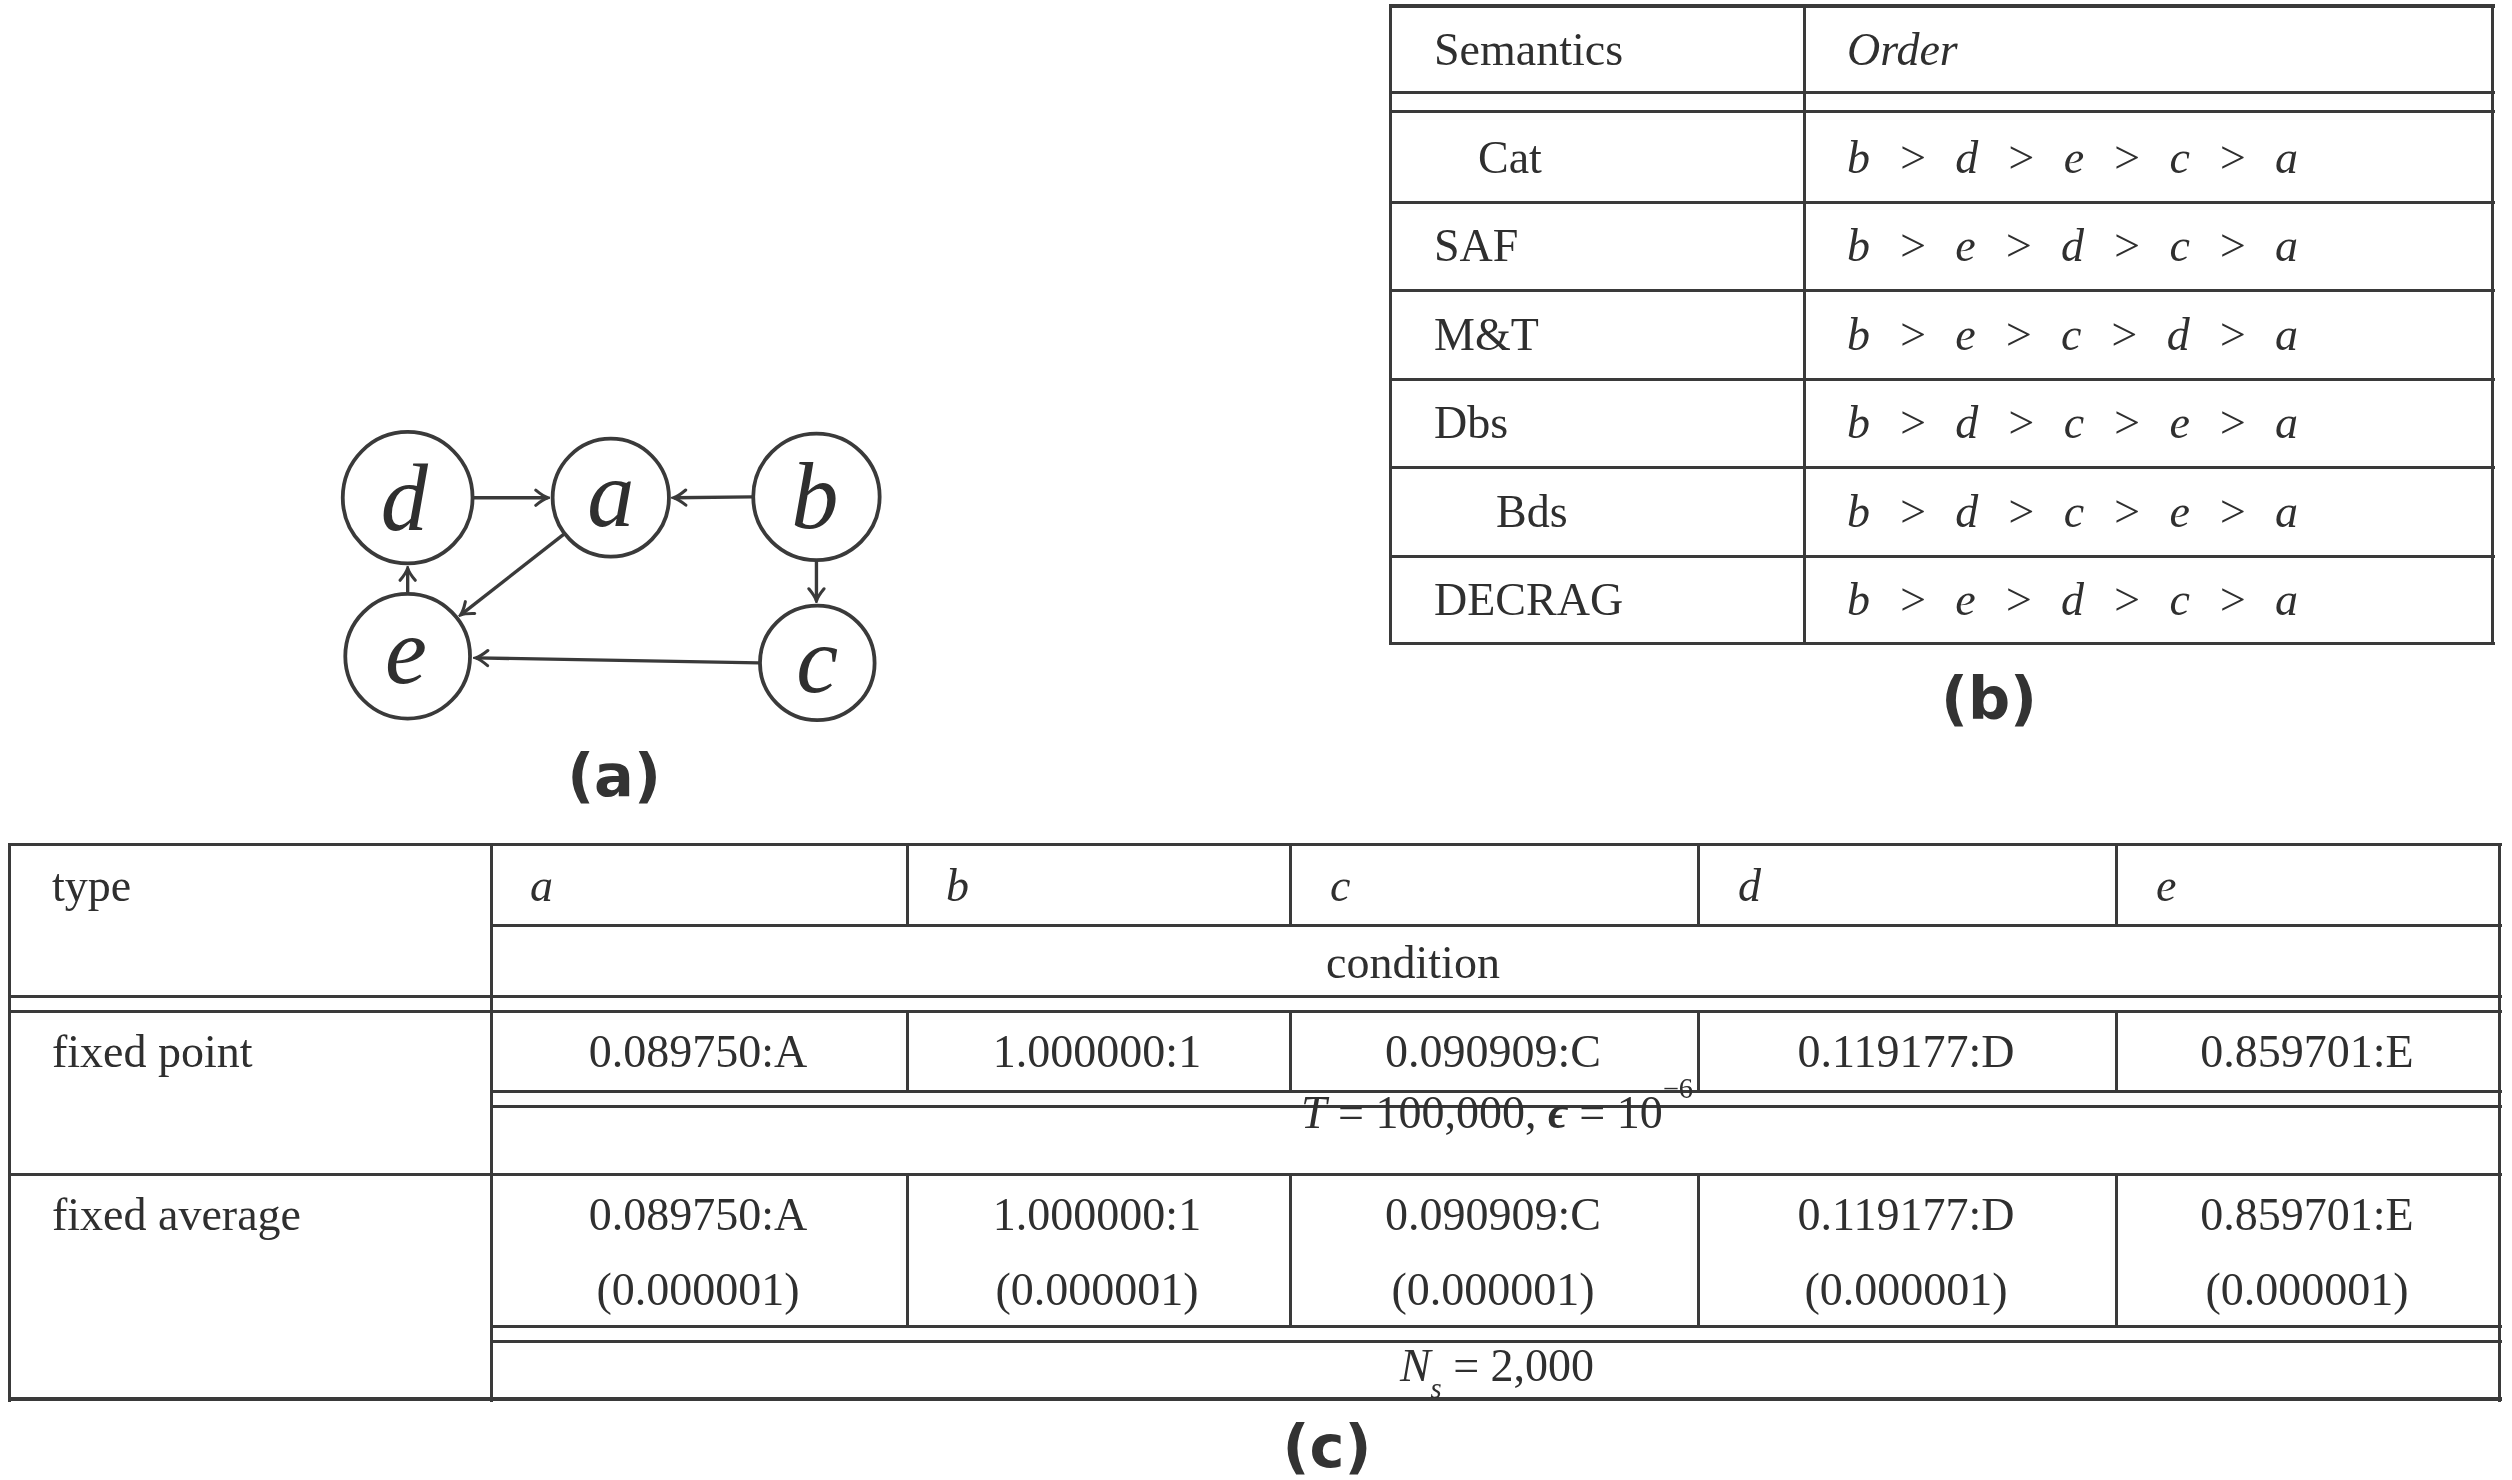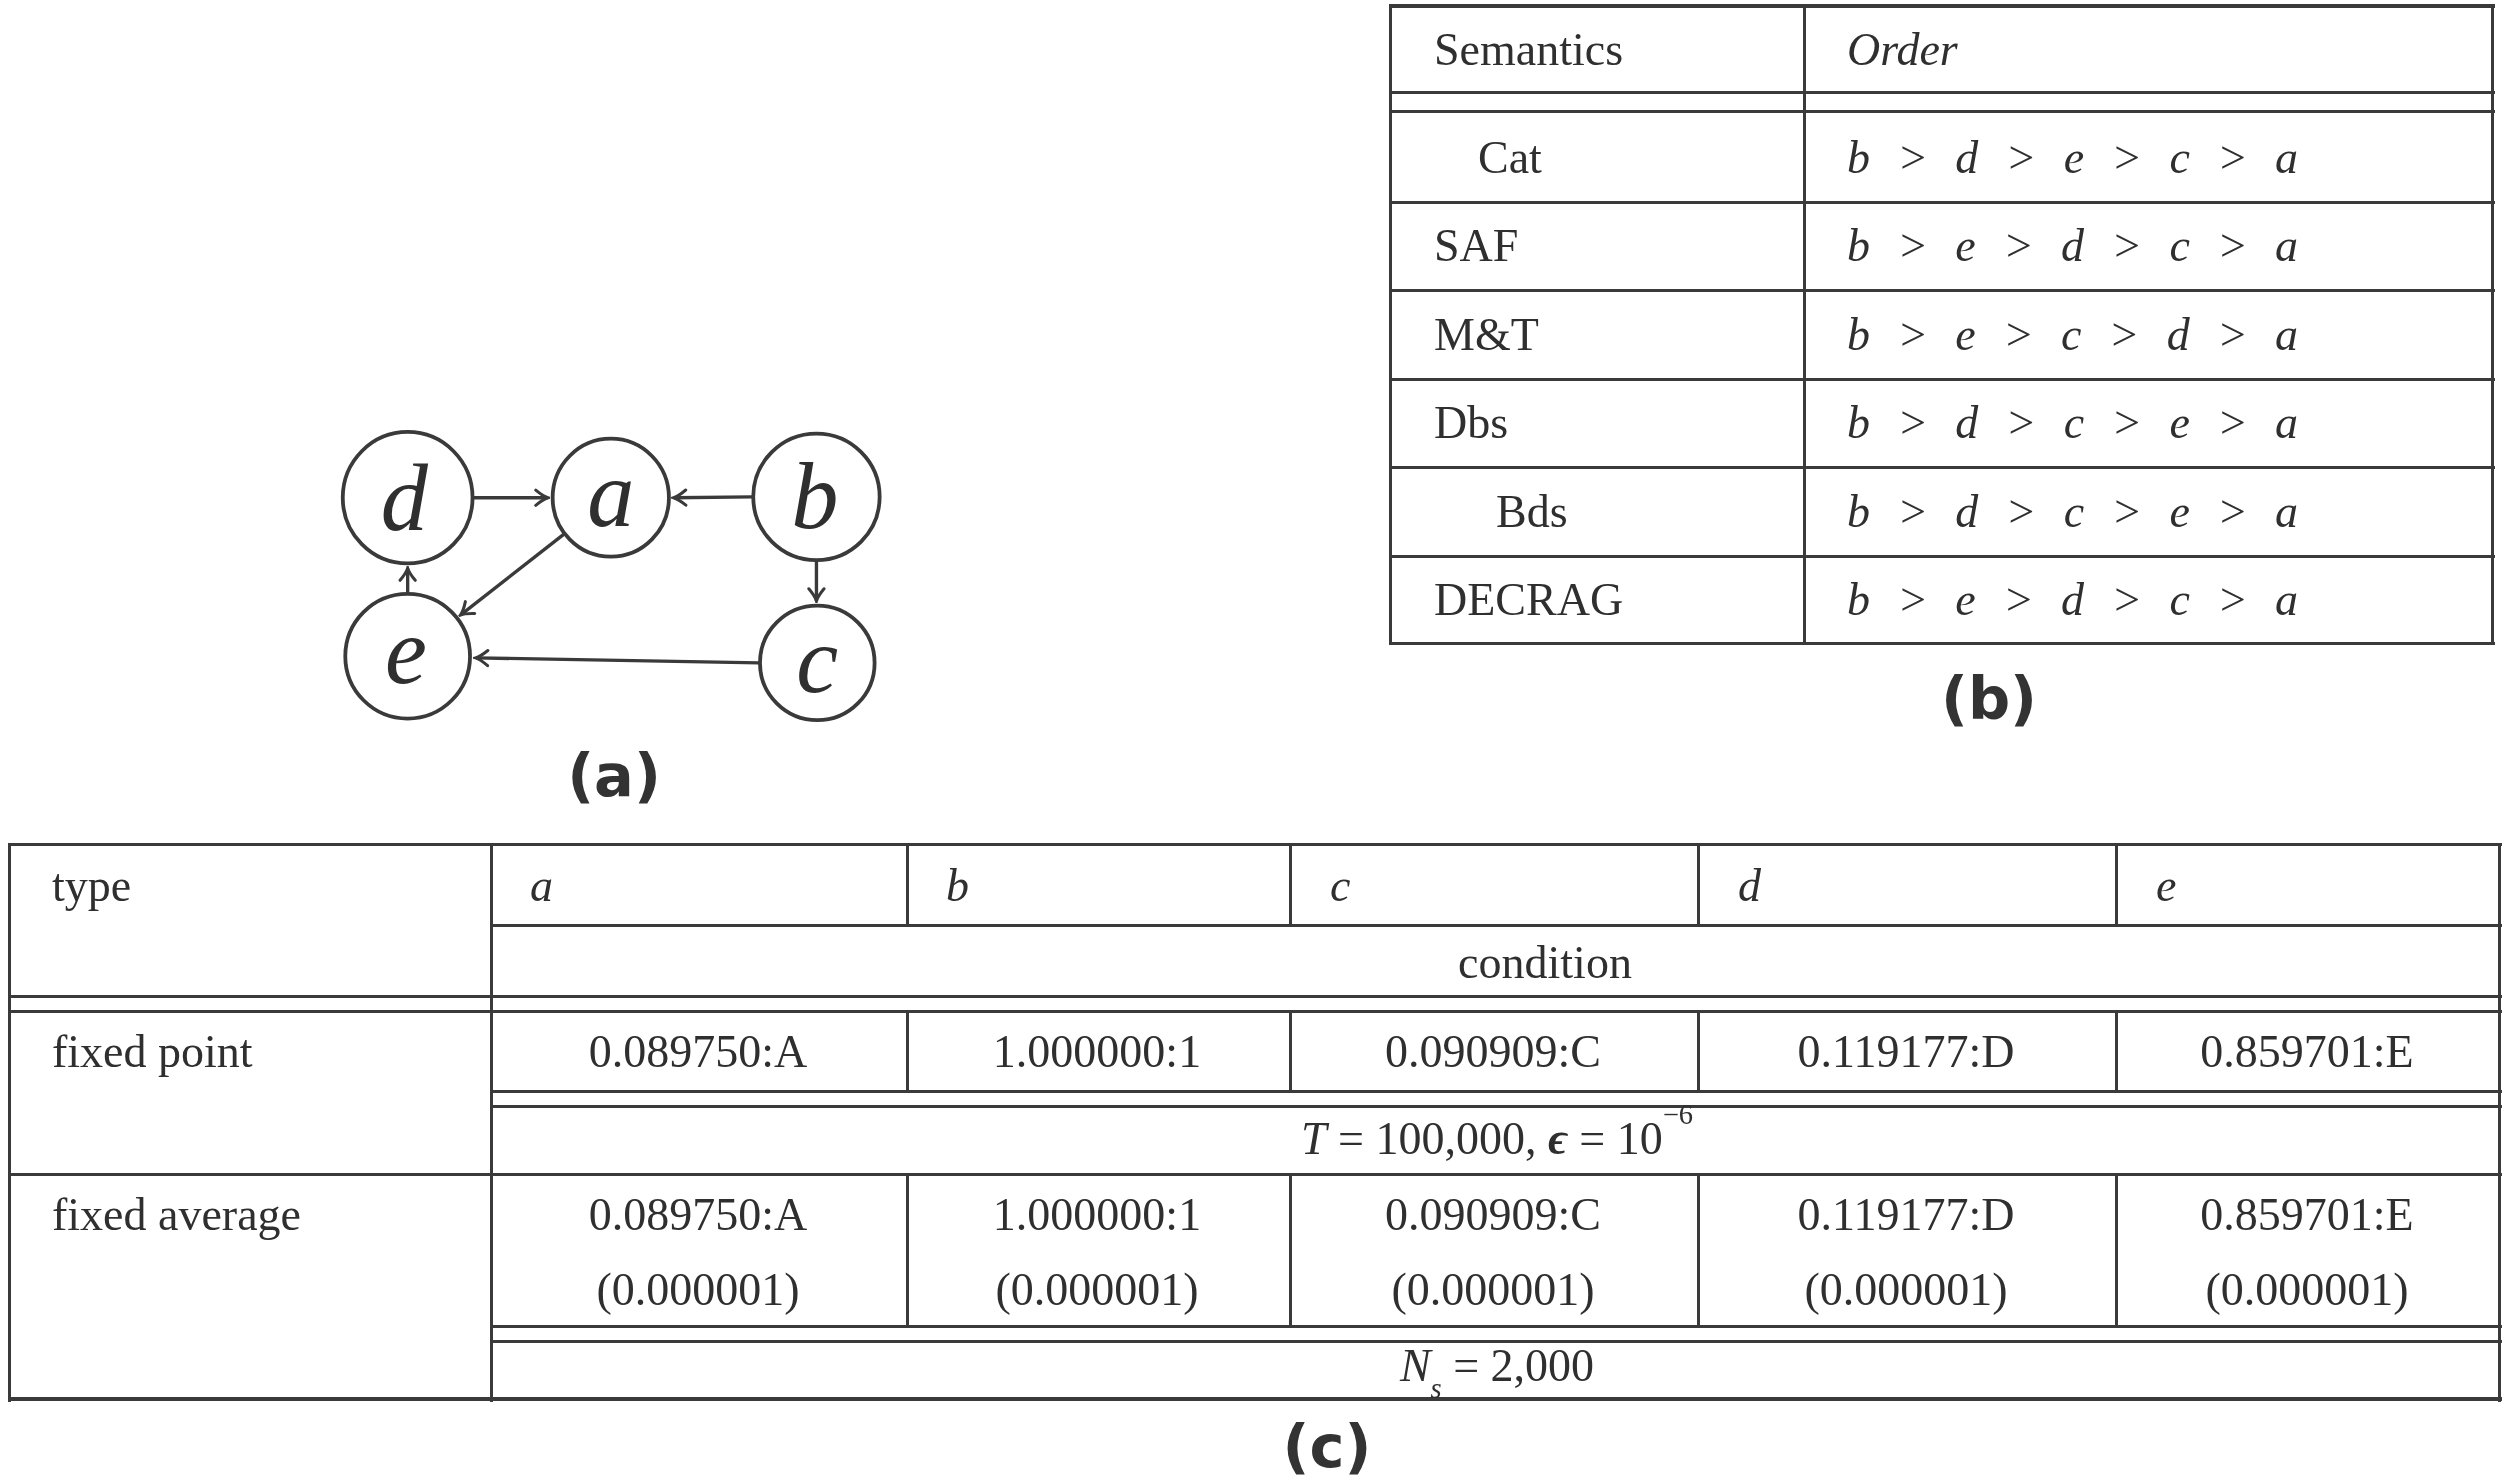--- a/index.html
+++ b/index.html
@@ -117,29 +117,29 @@
     <div class="vl" style="left:2115px;top:843px;height:84px;"></div>
     <div class="vl" style="left:2115px;top:1010px;height:83px;"></div>
     <div class="vl" style="left:2115px;top:1173px;height:155px;"></div>
 
     <span class="txt" style="left:52px;top:885px;">type</span>
     <span class="txt it" style="left:530px;top:885px;">a</span>
     <span class="txt it" style="left:946px;top:885px;">b</span>
     <span class="txt it" style="left:1330px;top:885px;">c</span>
     <span class="txt it" style="left:1738px;top:885px;">d</span>
     <span class="txt it" style="left:2156px;top:885px;">e</span>
-    <span class="txt ctr" style="left:1545px;top:962px;">condition</span>
+    <span class="txt ctr" style="left:1413px;top:962px;">condition</span>
 
     <span class="txt" style="left:52px;top:1051px;">fixed point</span>
     <span class="txt ctr" style="left:698px;top:1051px;">0.089750:A</span>
     <span class="txt ctr" style="left:1097px;top:1051px;">1.000000:1</span>
     <span class="txt ctr" style="left:1493px;top:1051px;">0.090909:C</span>
     <span class="txt ctr" style="left:1906px;top:1051px;">0.119177:D</span>
     <span class="txt ctr" style="left:2307px;top:1051px;">0.859701:E</span>
-    <span class="txt ctr" style="left:1497px;top:1138px;text-align:right;"><i>T</i><span> = 100,000, </span><i class="bold">ϵ</i><span> = 10</span><sup class="e">−6</sup></span>
+    <span class="txt ctr" style="left:1497px;top:1112px;text-align:right;"><i>T</i><span> = 100,000, </span><i class="bold">ϵ</i><span> = 10</span><sup class="e">−6</sup></span>
 
     <span class="txt" style="left:52px;top:1214px;">fixed average</span>
     <span class="txt ctr" style="left:698px;top:1214px;">0.089750:A</span>
     <span class="txt ctr" style="left:1097px;top:1214px;">1.000000:1</span>
     <span class="txt ctr" style="left:1493px;top:1214px;">0.090909:C</span>
     <span class="txt ctr" style="left:1906px;top:1214px;">0.119177:D</span>
     <span class="txt ctr" style="left:2307px;top:1214px;">0.859701:E</span>
     <span class="txt ctr" style="left:698px;top:1289px;">(0.000001)</span>
     <span class="txt ctr" style="left:1097px;top:1289px;">(0.000001)</span>
     <span class="txt ctr" style="left:1493px;top:1289px;">(0.000001)</span>

